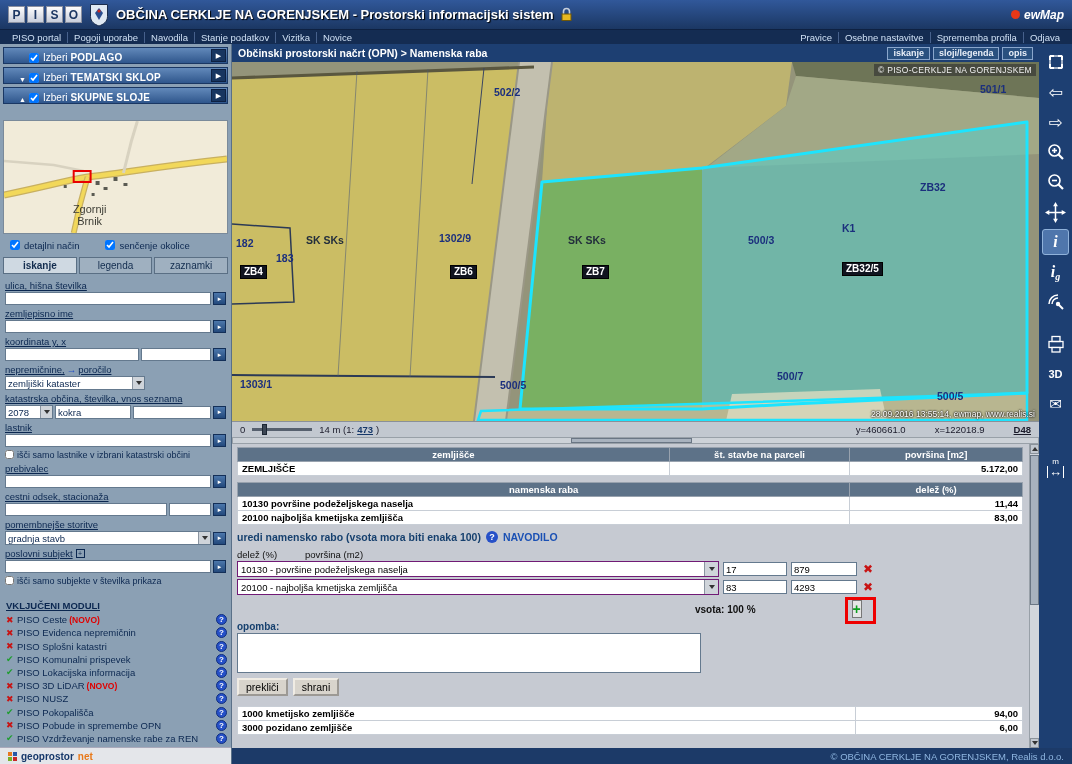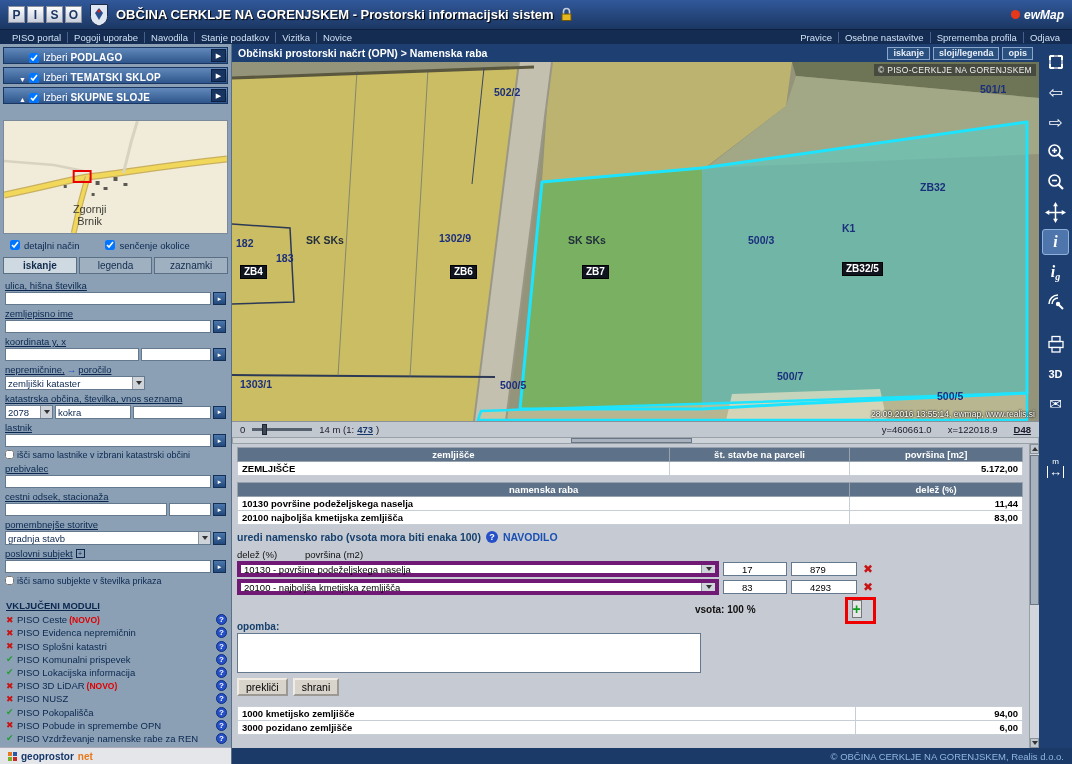--- a/index.html
+++ b/index.html
@@ -73,44 +73,44 @@
 .map svg.base{position:absolute;left:0;top:0;width:100%;height:100%}
 .mlab{position:absolute;font-size:10.5px;font-weight:bold;color:#1b2f7d;white-space:nowrap}
 .mlab.dk{color:#232e3c}
 .mtag{position:absolute;background:#10141f;color:#fff;font-size:10px;font-weight:bold;line-height:12px;padding:0 3px;border:1px solid #000;white-space:nowrap}
 .mapcopy{position:absolute;top:2px;right:3px;background:rgba(50,50,50,.65);color:#f0f0f0;font-size:8.5px;padding:1px 4px;letter-spacing:.3px}
 .mapstamp{position:absolute;bottom:2px;right:4px;color:#fff;font-size:8.5px;text-shadow:0 0 2px #000,0 0 2px #000}
 .scalebar{flex:0 0 16px;background:#c2c8d0;border-top:1px solid #8a9098;display:flex;align-items:center;padding:0 8px;font-size:9.5px;color:#1a1a2a;gap:3px}
 .strack{width:60px;height:3px;background:#56606e;position:relative;margin:0 4px;cursor:pointer}
 .sthumb{position:absolute;left:10px;top:-4px;width:5px;height:11px;background:#3c4654;border:1px solid #1c2634}
 .slink{color:#16386a;text-decoration:underline;font-weight:bold;cursor:pointer}
-.coords{margin-left:auto;display:flex;gap:16px}
+.coords{margin-left:auto;display:flex;gap:29px}
 .coords .datum{text-decoration:underline;font-weight:bold;cursor:pointer}
 .hscroll{flex:0 0 7px;background:#cdd2d8;border:1px solid #98a0a8;position:relative}
 .hthumb{position:absolute;left:42%;width:15%;top:0;bottom:0;background:#a8b2be;border:1px solid #6a7684;cursor:pointer}
 .panel{flex:1 1 auto;position:relative;background:#c6cad2;padding:3px 16px 0 5px;overflow:hidden}
 .vscroll{position:absolute;right:0;top:0;bottom:0;width:10px;background:#d2d6dc;border-left:1px solid #98a0a8}
 .varr{position:absolute;left:0;right:0;height:10px;background:#c2c8d0;border:1px solid #8a929a;display:flex;align-items:center;justify-content:center;cursor:pointer}
 .varr.up{top:0}.varr.dn{bottom:0}
 .vthumb{position:absolute;left:0;right:0;top:11px;height:150px;background:#a8b2be;border:1px solid #6a7684;cursor:pointer}
 .tbl{width:100%;border-collapse:collapse;background:#fff;font-size:9.5px;color:#000;margin-bottom:6px}
 .tbl th{background:#5d7288;color:#fff;text-align:center;font-weight:bold;padding:1px 4px;border:1px solid #98a2ae;font-size:9.5px}
 .tbl td{padding:1px 4px;border:1px solid #c8ced6;font-weight:bold}
 .tbl td.r{text-align:right}
 .etitle{display:flex;align-items:center;gap:5px;margin:6px 0;font-size:10.5px;font-weight:bold;color:#16406e}
 .qicon{width:12px;height:12px;border-radius:50%;background:#2650c8;color:#fff;font-size:9px;font-weight:bold;display:inline-flex;align-items:center;justify-content:center;cursor:pointer}
 .navlink{color:#1a50b4;cursor:pointer}
 .ehead{display:flex;font-size:9.5px;color:#111;margin-bottom:1px}
 .ehead .h1{width:486px}
 .ehead .h2{width:68px}
 .ehead .h3{width:70px}
 .erow{display:flex;align-items:center;gap:4px;margin-bottom:2px}
-.esel{width:482px;height:16px;border:4px solid #701a75;background:#fff;display:flex;align-items:center;font-size:9.5px;padding-left:3px;cursor:pointer}
+.esel{width:482px;height:16px;border:1px solid #701a75;background:#fff;display:flex;align-items:center;font-size:9.5px;padding-left:3px;cursor:pointer}
 .esel .sa{margin-left:auto;width:14px;align-self:stretch;background:#cfd4da;border-left:1px solid #8a94a0;display:flex;align-items:center;justify-content:center}
-.einp{width:64px;height:14px;border:1px solid #64798e;font-size:9.5px;padding:0 18px;font-family:inherit}
+.einp{width:64px;height:14px;border:1px solid #64798e;font-size:9.5px;padding:0 2px;font-family:inherit}
 .einp.p{width:66px}
 .xdel{color:#c81414;font-size:12px;font-weight:bold;width:14px;text-align:center;cursor:pointer}
 .sumrow{display:flex;align-items:center;height:24px}
 .sumlab{margin-left:458px;font-weight:bold;font-size:10px;color:#111}
 .addwrap{position:relative;margin-left:96px}
 .addbtn{width:17px;height:17px;background:#e6e6e6;border:1px solid #777;color:#0c9e1e;font-size:14px;font-weight:bold;line-height:14px;text-align:center;cursor:pointer}
 .target{position:absolute;left:-7px;top:-5px;width:31px;height:27px;border:3px solid #ee0000;pointer-events:none}
 .olabel{font-size:10px;color:#16406e;font-weight:bold;margin-bottom:1px}
 .ota{width:464px;height:40px;border:1px solid #64798e;font-family:inherit;font-size:9.5px;resize:none;background:#fff;display:block}
 .btnrow{display:flex;gap:5px;margin:5px 0 10px}

